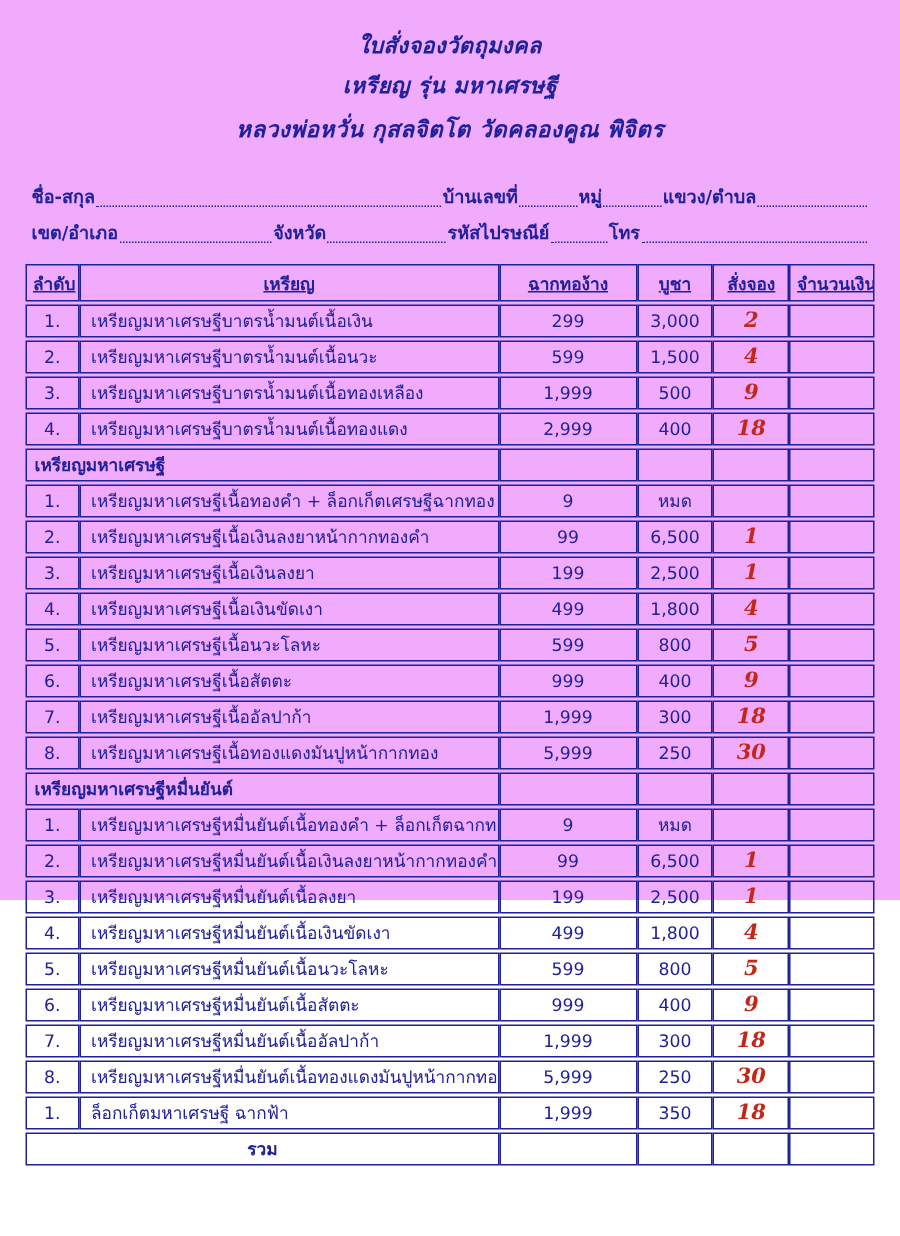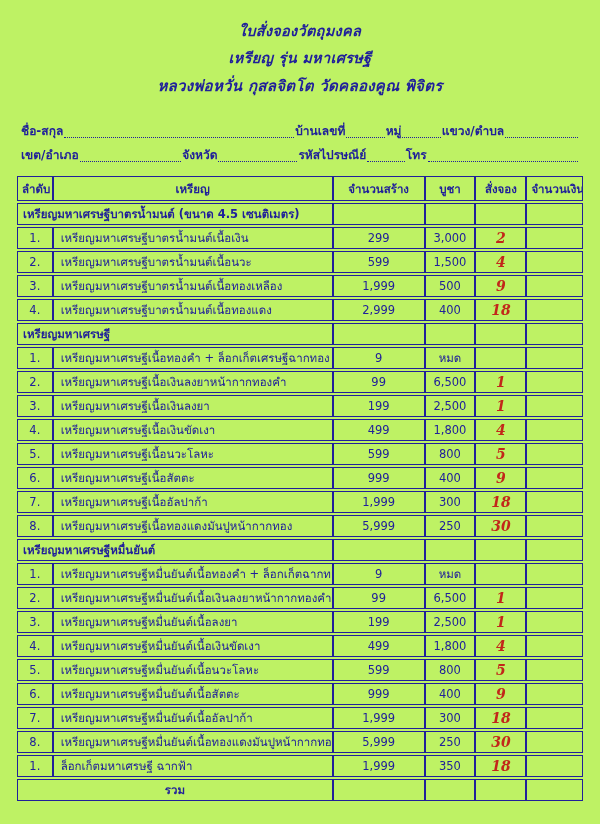--- a/index.html
+++ b/index.html
@@ -7,21 +7,21 @@
     --red:#c2271a;
   }
   *{box-sizing:border-box;margin:0;padding:0;}
   html,body{background:#ffffff;}
   body{
     width:600px;height:824px;
     font-family:"DejaVu Sans","Liberation Sans",sans-serif;
     color:var(--ink);
     overflow:hidden;
   }
-  .page{width:600px;height:824px;padding:12px 17px 0 17px;background:#bef264;}
+  .page{width:600px;height:600px;padding:12px 17px 0 17px;background:#f0abfc;}
 
   
   .titles{text-align:center;margin-top:6px;}
   .t1{font-size:14.5px;font-weight:bold;font-style:italic;line-height:27px;letter-spacing:.3px;}
   .t2{font-size:15px;font-weight:bold;font-style:italic;line-height:28px;letter-spacing:.3px;}
 
   
   .cust{margin-top:14px;padding:0 4px;}
   .fline{display:flex;align-items:flex-end;height:24px;font-size:12px;font-weight:bold;}
   .flabel{white-space:nowrap;line-height:14px;}
@@ -34,21 +34,21 @@
     width:100%;margin-top:12px;
     border-collapse:separate;border-spacing:0 2.5px;
     table-layout:fixed;
   }
   .order th,.order td{
     border:1.2px solid var(--ink);
     font-size:11.5px;
     padding:1px 4px;
     overflow:hidden;white-space:nowrap;
   }
-  .order th{height:25px;font-weight:bold;text-align:center;}
+  .order th{height:25px;font-weight:bold;text-align:center;text-decoration:underline;}
   .order td{height:19.2px;}
   td.c{text-align:center;}
   td.item-name{text-align:left;padding-left:7px;}
   td.sec-name{font-weight:bold;padding-left:5px;}
   td.order-qty{
     color:var(--red);
     font-family:"DejaVu Serif","Liberation Serif",serif;
     font-style:italic;font-weight:bold;font-size:14px;
     text-align:center;
   }
@@ -94,35 +94,28 @@
         <col style="width:49.5%">
         <col style="width:16.2%">
       <col style="width:9%">
         <col style="width:9%">
         <col style="width:10%">
     </colgroup>
     <thead>
       <tr>
         <th>ลำดับ</th>
         <th>เหรียญ</th>
-        <th>จำนวนสร้าง</th>
+        <th>ฉากทอง้าง</th>
         <th>บูชา</th>
         <th>สั่งจอง</th>
         <th>จำนวนเงิน</th>
       </tr>
     </thead>
     <tbody id="tbody">
         <tr>
-          <td class="sec-name" colspan="2">เหรียญมหาเศรษฐีบาตรน้ำมนต์ (ขนาด 4.5 เซนติเมตร)</td>
-          <td></td>
-          <td></td>
-          <td></td>
-          <td></td>
-        </tr>
-        <tr>
           <td class="c">1.</td>
           <td class="item-name">เหรียญมหาเศรษฐีบาตรน้ำมนต์เนื้อเงิน</td>
           <td class="c">299</td>
           <td class="c">3,000</td>
           <td class="order-qty">2</td>
           <td class="c"></td>
         </tr>
         <tr>
           <td class="c">2.</td>
           <td class="item-name">เหรียญมหาเศรษฐีบาตรน้ำมนต์เนื้อนวะ</td>

